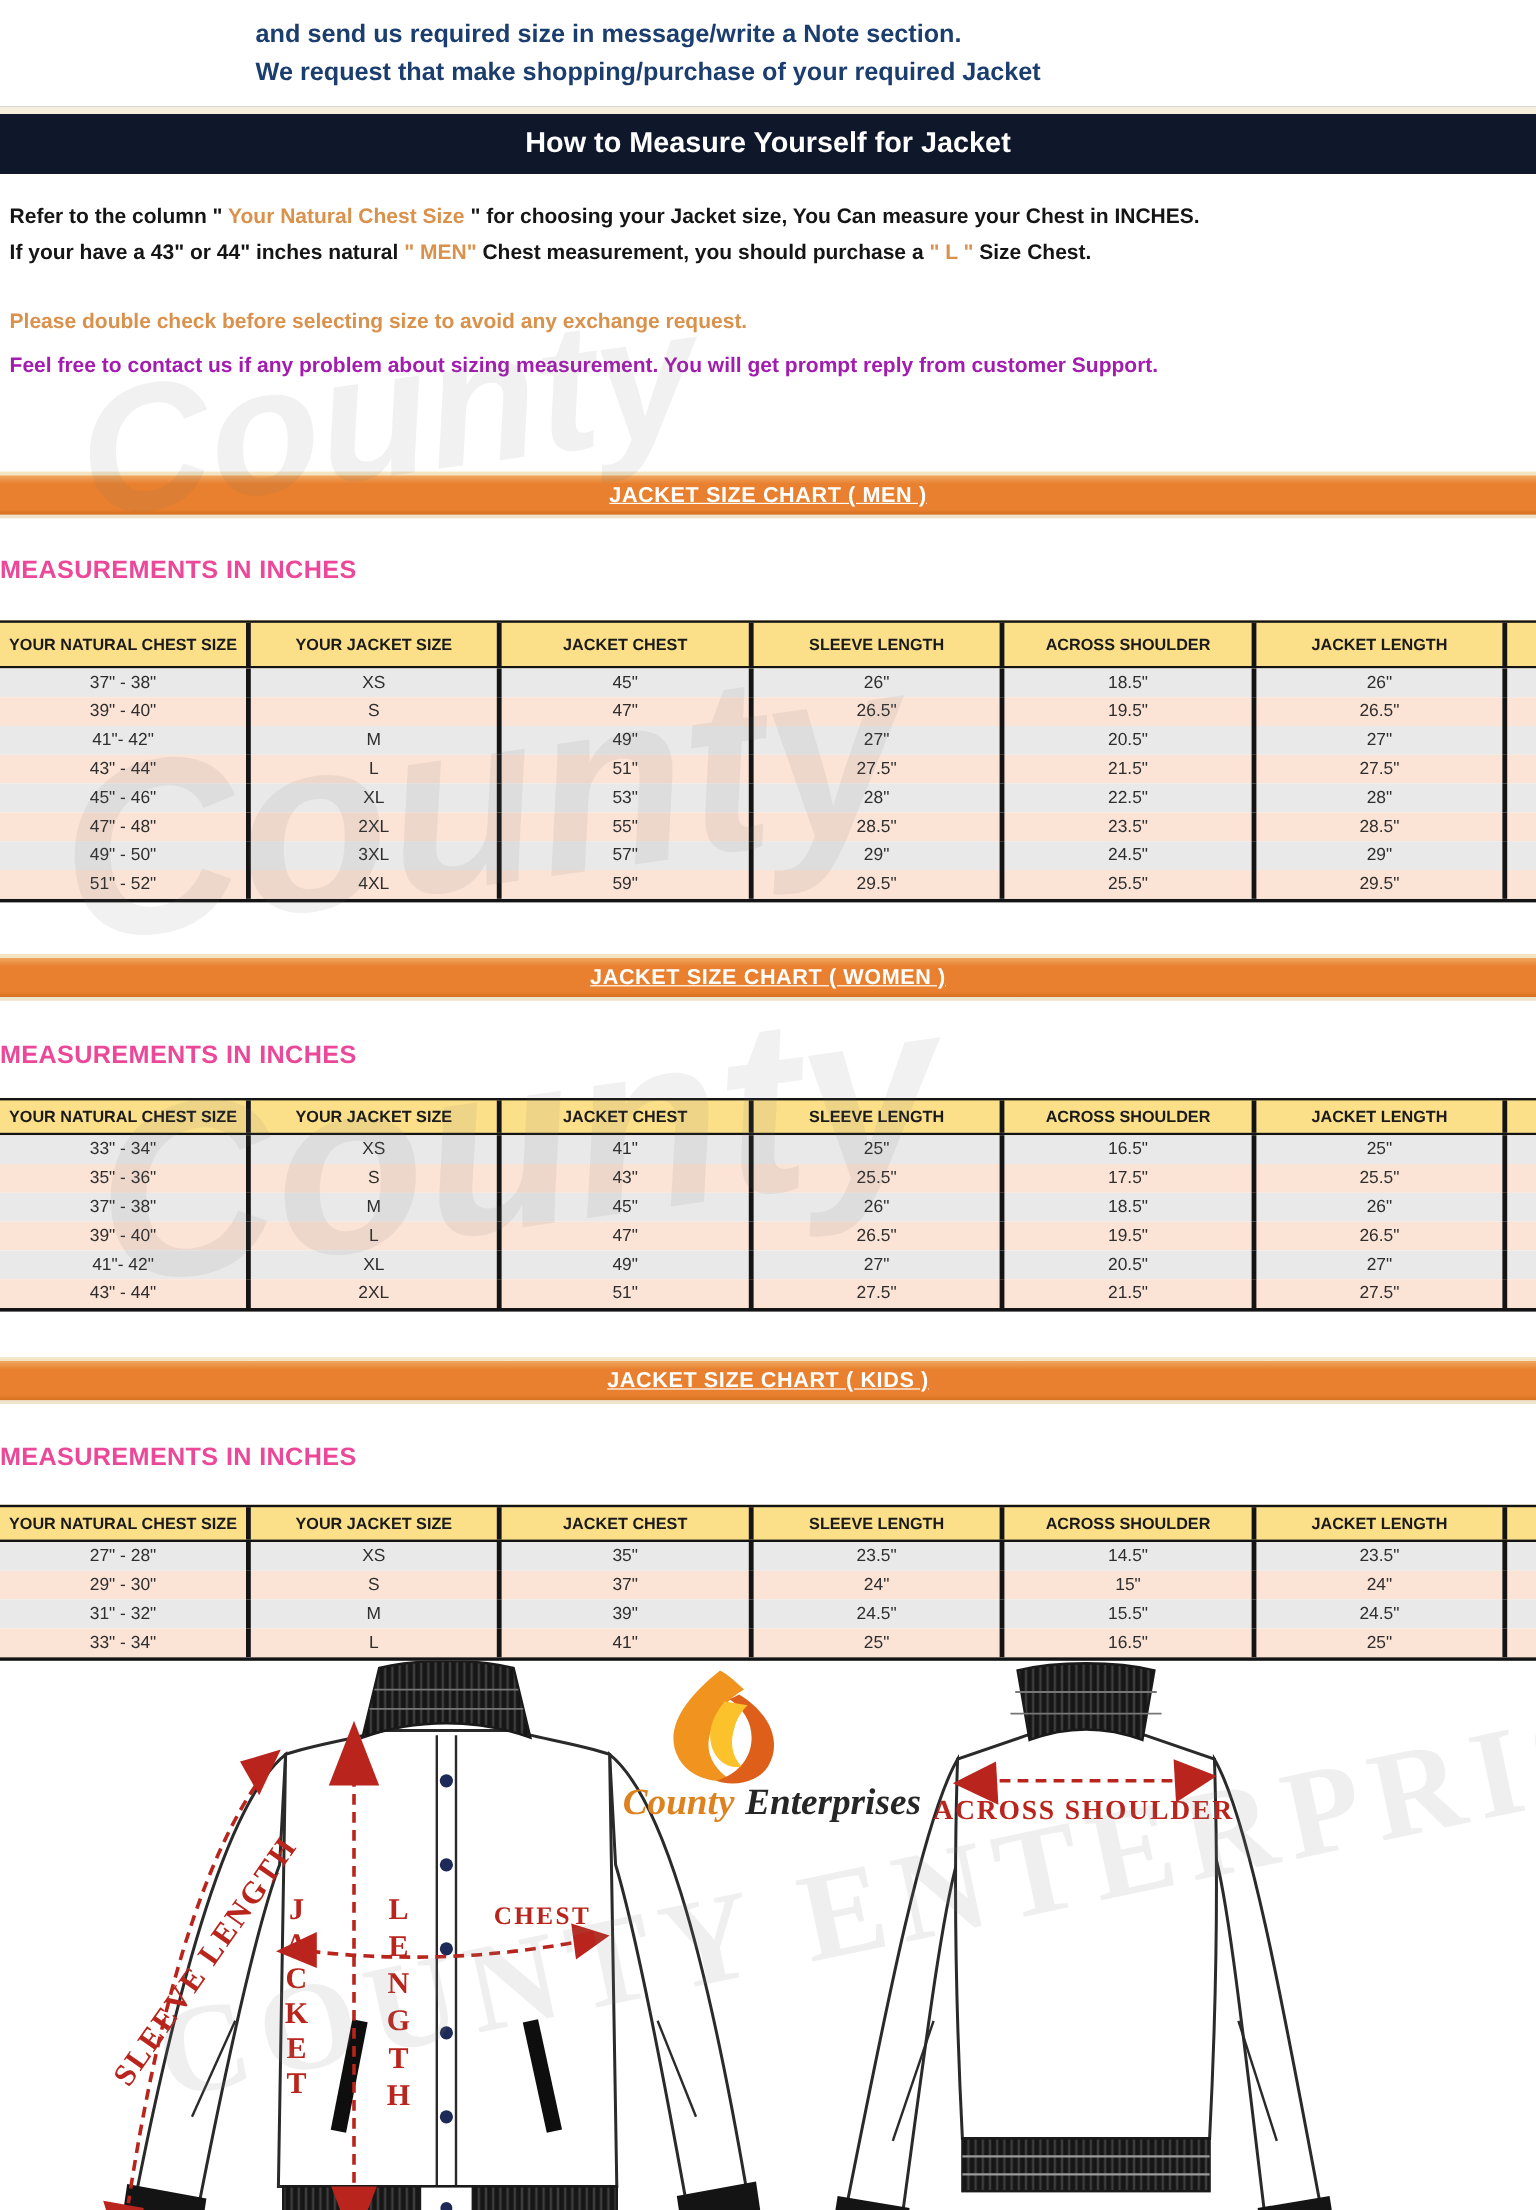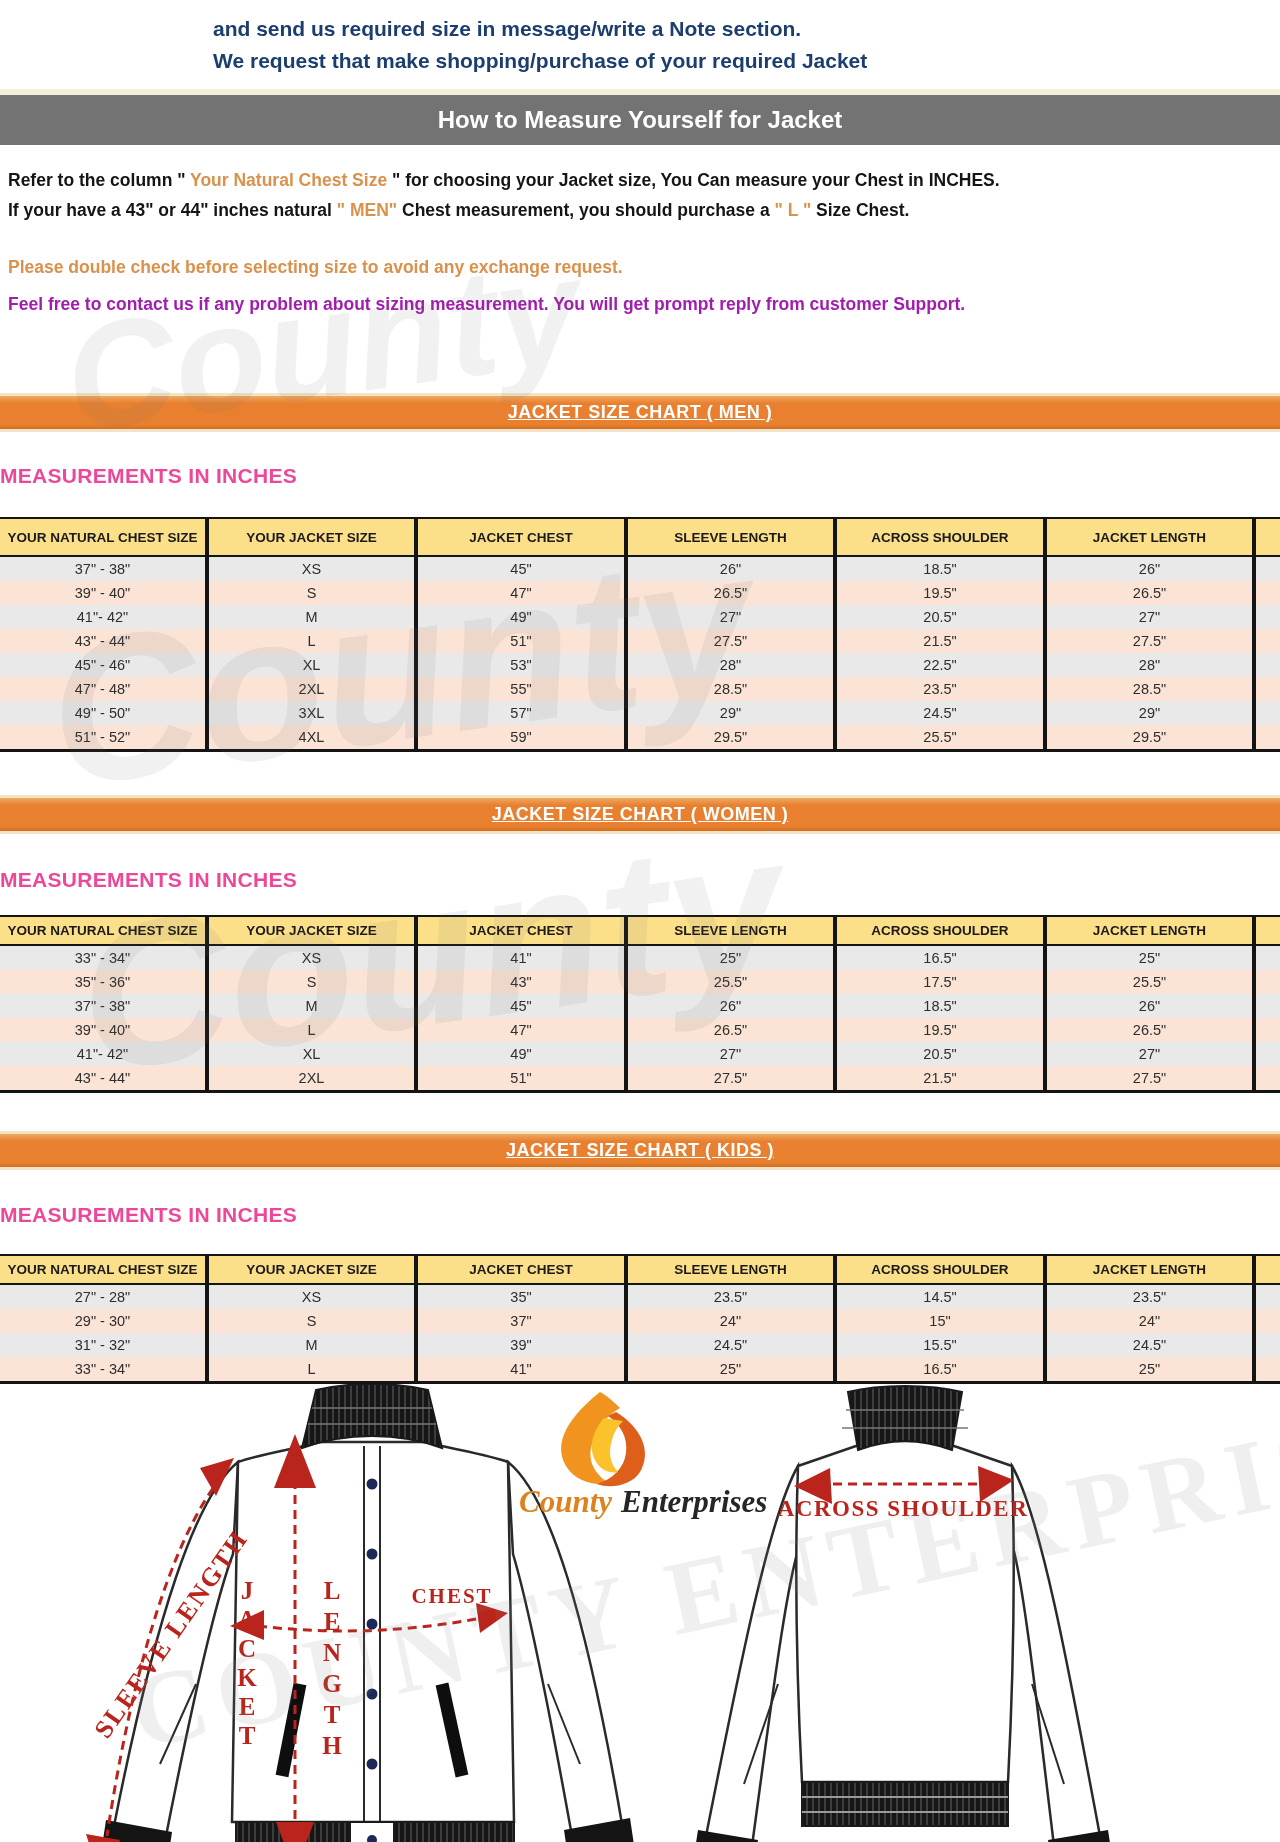--- a/index.html
+++ b/index.html
@@ -1,21 +1,21 @@
 <!DOCTYPE html>
 <html><head>
 <meta charset="utf-8">
 <style>
   html,body{margin:0;padding:0;}
   .page{position:relative;width:1280px;height:1842px;background:#ffffff;overflow:hidden;
         font-family:"Liberation Sans",sans-serif;}
   
   .intro{padding:13px 0 0 213px;color:#1b3e6f;font-weight:bold;font-size:21px;line-height:32px;}
   
-  .main-banner{margin-top:12px;height:50px;background:#737373;border-top:6px solid #f5eeda;
+  .main-banner{margin-top:12px;height:50px;background:#0f172a;border-top:6px solid #f5eeda;
                display:flex;align-items:center;justify-content:center;
                color:#fff;font-weight:bold;font-size:24px;}
   .section-banner{height:33px;background:linear-gradient(180deg,#f0a963 0%,#E8802F 22%,#E8802F 86%,#d4701f 100%);
                border-top:3px solid #f3e4c3;border-bottom:3px solid #efe3cb;
                display:flex;align-items:center;justify-content:center;
                color:#fff;font-weight:bold;font-size:18px;letter-spacing:.5px;text-decoration:underline;}
   .sec-men .section-banner{margin-top:78px;}
   .sec-women .section-banner{margin-top:43px;}
   .sec-kids .section-banner{margin-top:38px;}
   .subtitle{text-align:left;color:#ec4899;font-weight:bold;font-size:21px;letter-spacing:.3px;}

